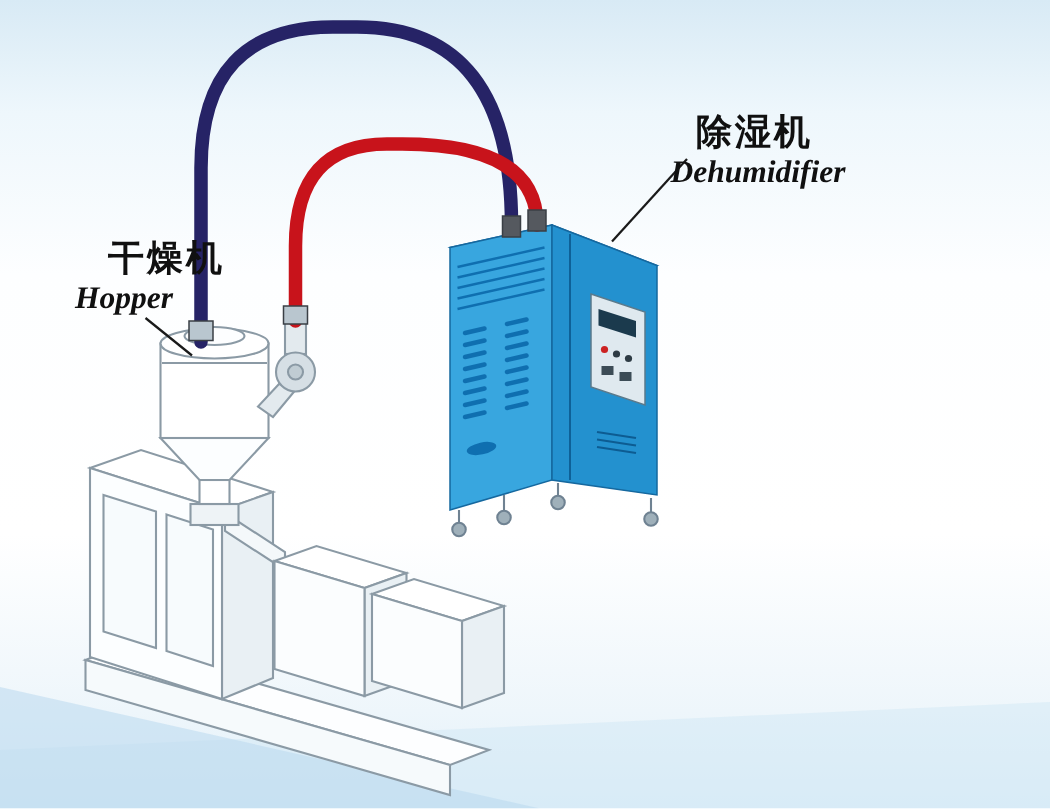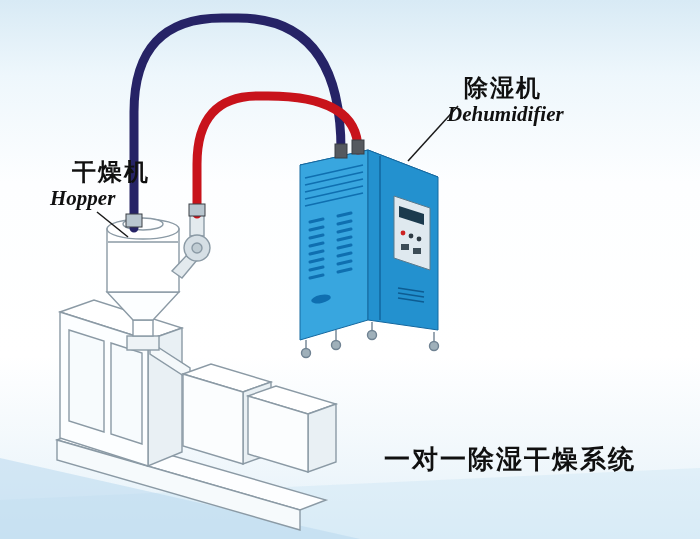--- a/index.html
+++ b/index.html
@@ -151,15 +151,14 @@
       <line class="leader" x1="458" y1="106" x2="408" y2="161"></line>
     </g>
   </svg>
 
   <div class="lbl cn" id="lbl-dryer-cn">干燥机</div>
   <div class="lbl en" id="lbl-dryer-en">Hopper</div>
 
   <div class="lbl cn" id="lbl-dehum-cn">除湿机</div>
   <div class="lbl en" id="lbl-dehum-en">Dehumidifier</div>
 
-  <div class="lbl cn" id="caption-cn">一对一除湿干燥系统</div>
 
 </div>
 
 </body></html>

